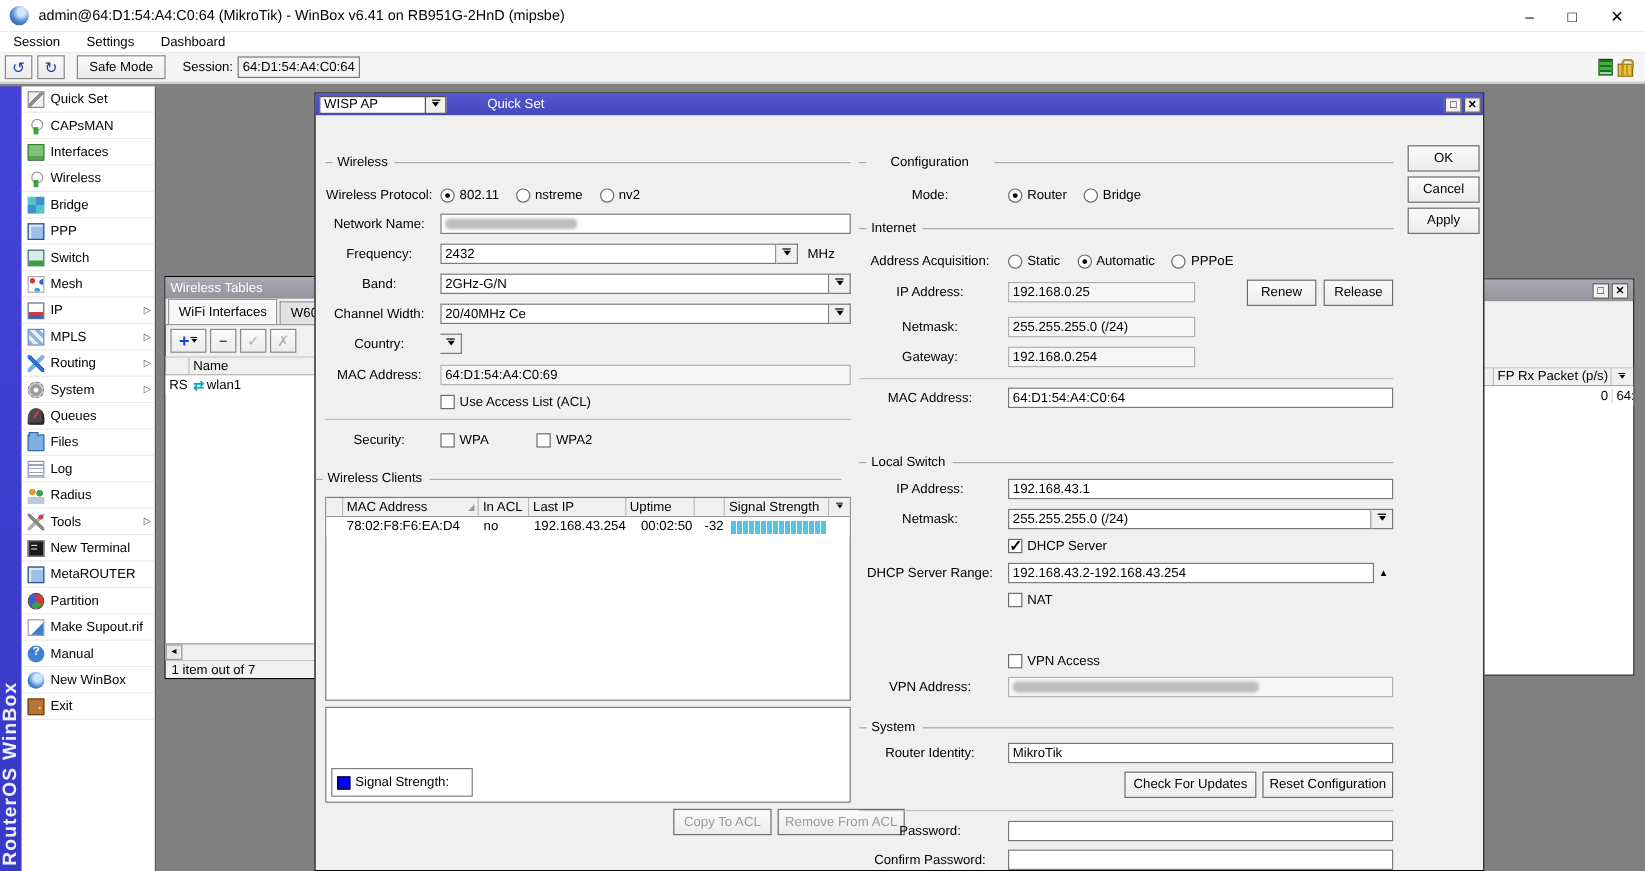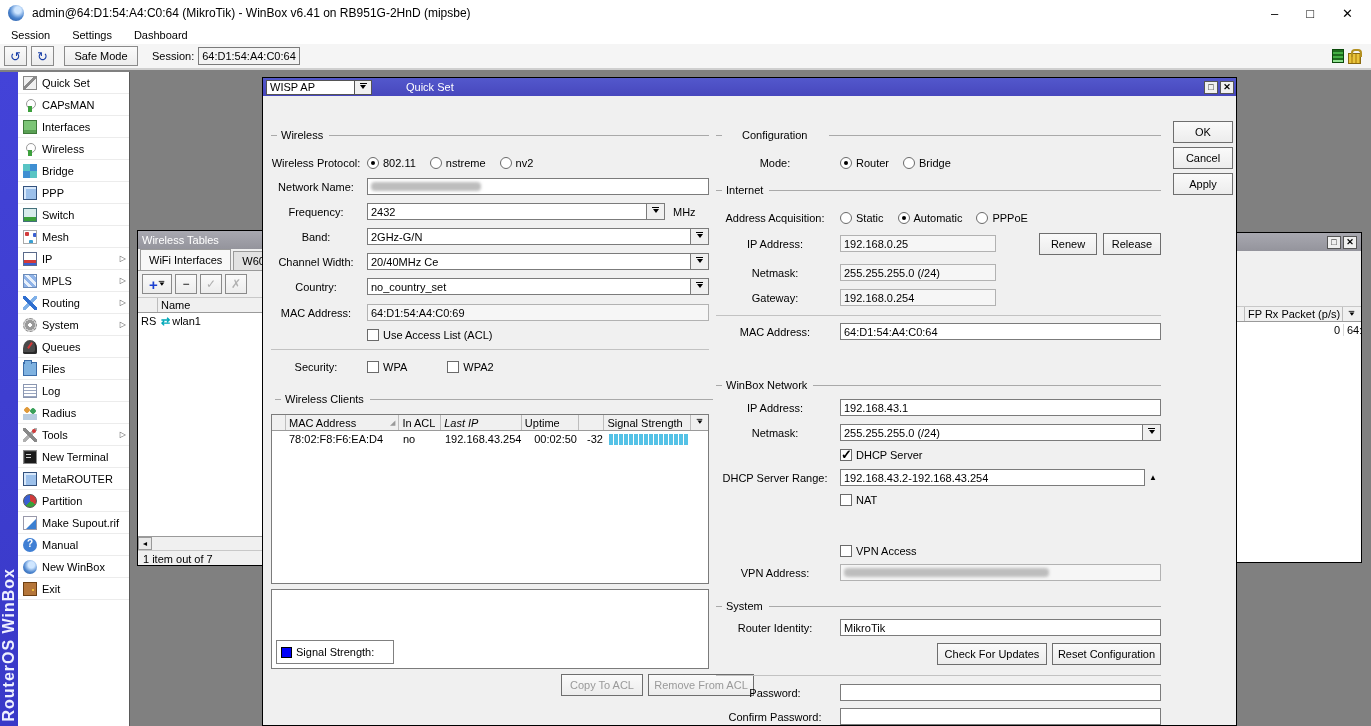--- a/index.html
+++ b/index.html
@@ -397,21 +397,20 @@
       <div class="r" style="left:8px; top:157px; width:438px;">
         <span class="lbl lblL">Channel Width:</span>
         <span class="fld" style="flex:1;">20/40MHz Ce</span>
         <span class="fbtn">
             <span class="dda"></span>
           </span>
       </div>
 
       <div class="r" style="left:8px; top:182px; width:438px;">
         <span class="lbl lblL">Country:</span>
-        <span class="fld" style="flex:1;">no_country_set</span>
         <span class="fbtn">
             <span class="dda"></span>
           </span>
       </div>
 
       <div class="r" style="left:8px; top:208px; width:438px;">
         <span class="lbl lblL">MAC Address:</span>
         <span class="fld dis" style="flex:1;">64:D1:54:A4:C0:69</span>
       </div>
 
@@ -424,35 +423,35 @@
       <div class="sep" style="left:8px; top:253px; width:438px;"></div>
 
       <div class="r" style="left:8px; top:262px; width:438px;">
         <span class="lbl lblL">Security:</span>
         <span class="cb"></span>
           <span class="optlbl" style="margin-right:40px;">WPA</span>
         <span class="cb"></span>
           <span class="optlbl">WPA2</span>
       </div>
 
-      <div class="grp" style="left:12px; top:296px; width:438px;text-align:right;">
+      <div class="grp" style="left:0; top:296px; width:438px;text-align:right;">
           <span class="tick"></span>
           <span>Wireless Clients</span>
           <span class="ln"></span>
         </div>
 
       <div class="clients-table">
         <div class="grid-head" style="border-top:none;">
           <span class="gh-cell" style="width:14px;"></span>
           <span class="gh-cell" style="width:114px;">
               <span>MAC Address</span>
               <span class="sortmark">◢</span>
             </span>
           <span class="gh-cell" style="width:42px;">In ACL</span>
-          <span class="gh-cell" style="width:81px;font-style:italic;">Last IP</span>
+          <span class="gh-cell" style="width:81px;">Last IP</span>
           <span class="gh-cell" style="width:57px;">Uptime</span>
           <span class="gh-cell" style="width:26px;"></span>
           <span class="gh-cell" style="width:87px;">Signal Strength</span>
           <span class="gh-cell" style="width:17px; border-right:none; justify-content:center;">
               <span class="dda" style="transform:scale(0.8);"></span>
             </span>
         </div>
         <div class="grid-row">
           <span class="g-cell" style="width:14px;"></span>
           <span class="g-cell" style="width:114px;">78:02:F8:F6:EA:D4</span>
@@ -526,21 +525,21 @@
       <div class="sep" style="left:453px; top:219px; width:445px;"></div>
 
       <div class="r" style="left:453px; top:227px; width:445px;">
         <span class="lbl lblR">MAC Address:</span>
         <span class="fld" style="flex:1;">64:D1:54:A4:C0:64</span>
       </div>
 
 
       <div class="grp" style="left:453px; top:282px; width:445px;">
           <span class="tick"></span>
-          <span>WinBox Network</span>
+          <span>Local Switch</span>
           <span class="ln"></span>
         </div>
 
       <div class="r" style="left:453px; top:303px; width:445px;">
         <span class="lbl lblR">IP Address:</span>
         <span class="fld" style="flex:1;">192.168.43.1</span>
       </div>
 
       <div class="r" style="left:453px; top:328px; width:445px;">
         <span class="lbl lblR">Netmask:</span>

